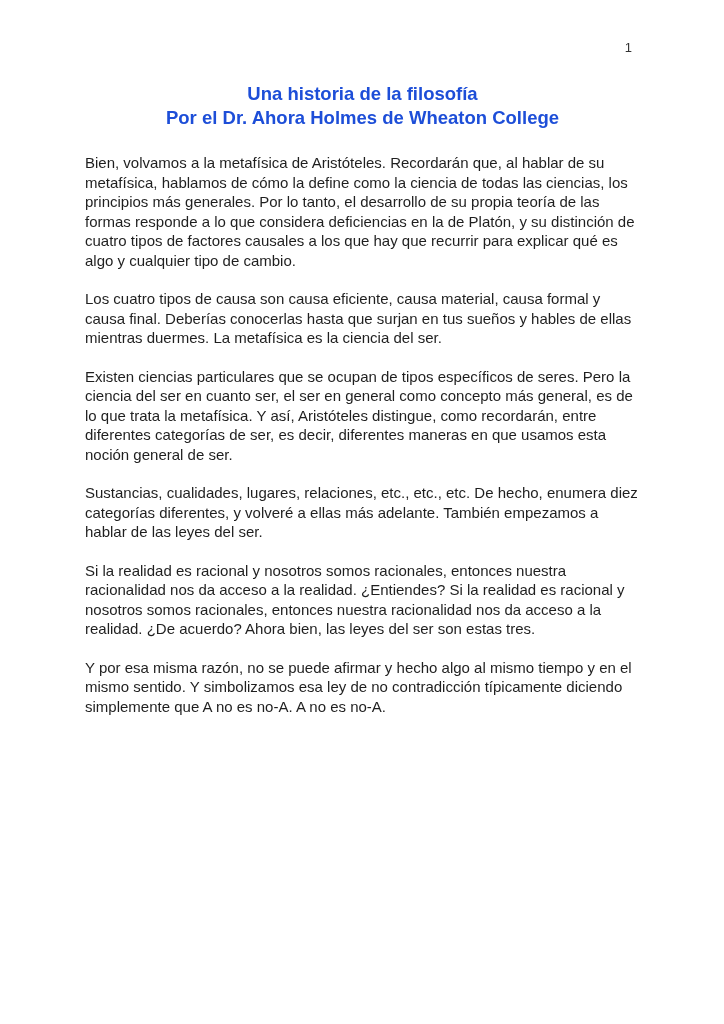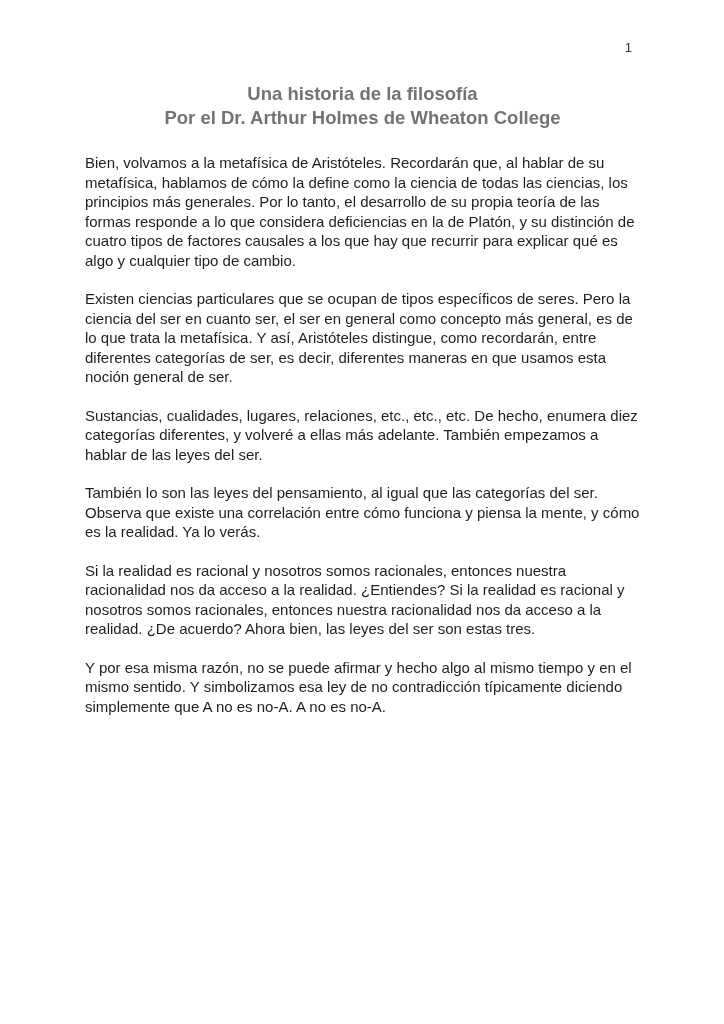--- a/index.html
+++ b/index.html
@@ -25,46 +25,46 @@
     font-size: 13px;
     line-height: 15px;
     color: #333333;
   }
   .title-block {
     margin-top: 44px;
     text-align: center;
     font-weight: bold;
     font-size: 18.5px;
     line-height: 24px;
-    color: #737373;
+    color: #1d4ed8;
   }
   .body-text {
     margin-top: 23px;
     font-size: 15px;
     line-height: 19.5px;
     color: #1f1f1f;
   }
   .body-text p {
     margin: 8px 0 19px 0;
   }
 </style>
 </head>
 <body>
 
 <div class="page">
 
   <div class="page-number">1</div>
 
   <div class="title-block">
     <div>Una historia de la filosofía</div>
-    <div>Por el Dr. Arthur Holmes de Wheaton College</div>
+    <div>Por el Dr. Ahora Holmes de Wheaton College</div>
   </div>
 
   <div class="body-text">
     <p>Bien, volvamos a la metafísica de Aristóteles. Recordarán que, al hablar de su metafísica, hablamos de cómo la define como la ciencia de todas las ciencias, los principios más generales. Por lo tanto, el desarrollo de su propia teoría de las formas responde a lo que considera deficiencias en la de Platón, y su distinción de cuatro tipos de factores causales a los que hay que recurrir para explicar qué es algo y cualquier tipo de cambio.</p>
+    <p>Los cuatro tipos de causa son causa eficiente, causa material, causa formal y causa final. Deberías conocerlas hasta que surjan en tus sueños y hables de ellas mientras duermes. La metafísica es la ciencia del ser.</p>
     <p>Existen ciencias particulares que se ocupan de tipos específicos de seres. Pero la ciencia del ser en cuanto ser, el ser en general como concepto más general, es de lo que trata la metafísica. Y así, Aristóteles distingue, como recordarán, entre diferentes categorías de ser, es decir, diferentes maneras en que usamos esta noción general de ser.</p>
     <p>Sustancias, cualidades, lugares, relaciones, etc., etc., etc. De hecho, enumera diez categorías diferentes, y volveré a ellas más adelante. También empezamos a hablar de las leyes del ser.</p>
-    <p>También lo son las leyes del pensamiento, al igual que las categorías del ser. Observa que existe una correlación entre cómo funciona y piensa la mente, y cómo es la realidad. Ya lo verás.</p>
     <p>Si la realidad es racional y nosotros somos racionales, entonces nuestra racionalidad nos da acceso a la realidad. ¿Entiendes? Si la realidad es racional y nosotros somos racionales, entonces nuestra racionalidad nos da acceso a la realidad. ¿De acuerdo? Ahora bien, las leyes del ser son estas tres.</p>
     <p>Y por esa misma razón, no se puede afirmar y hecho algo al mismo tiempo y en el mismo sentido. Y simbolizamos esa ley de no contradicción típicamente diciendo simplemente que A no es no-A. A no es no-A.</p>
   </div>
 
 </div>
 
 </body></html>

